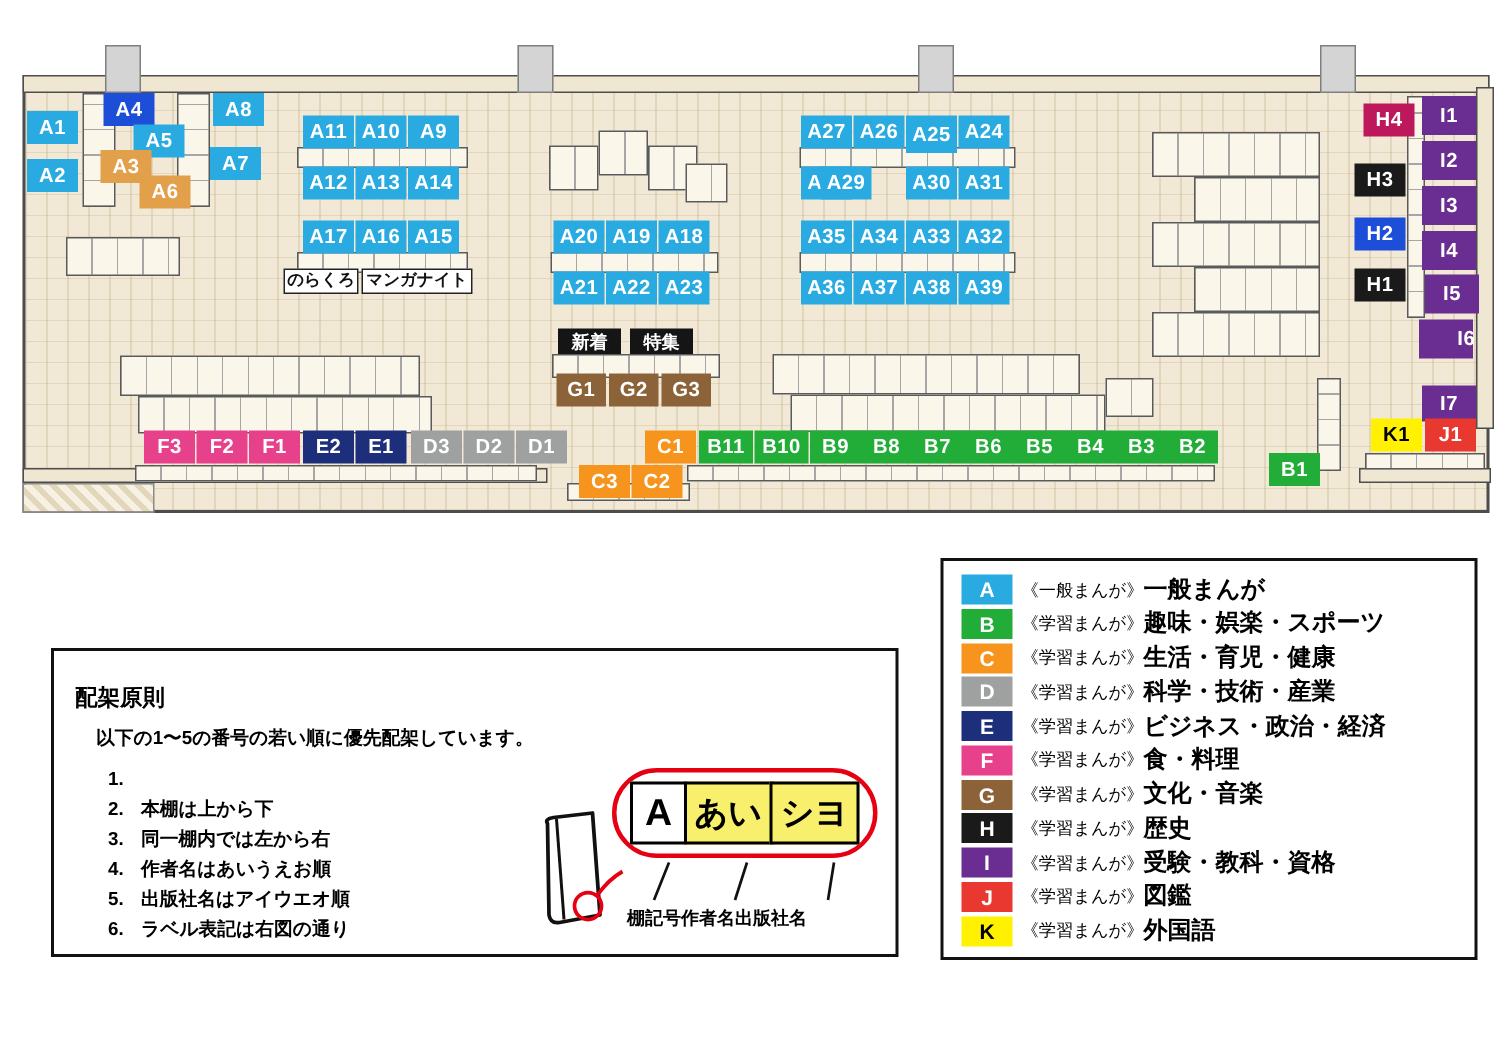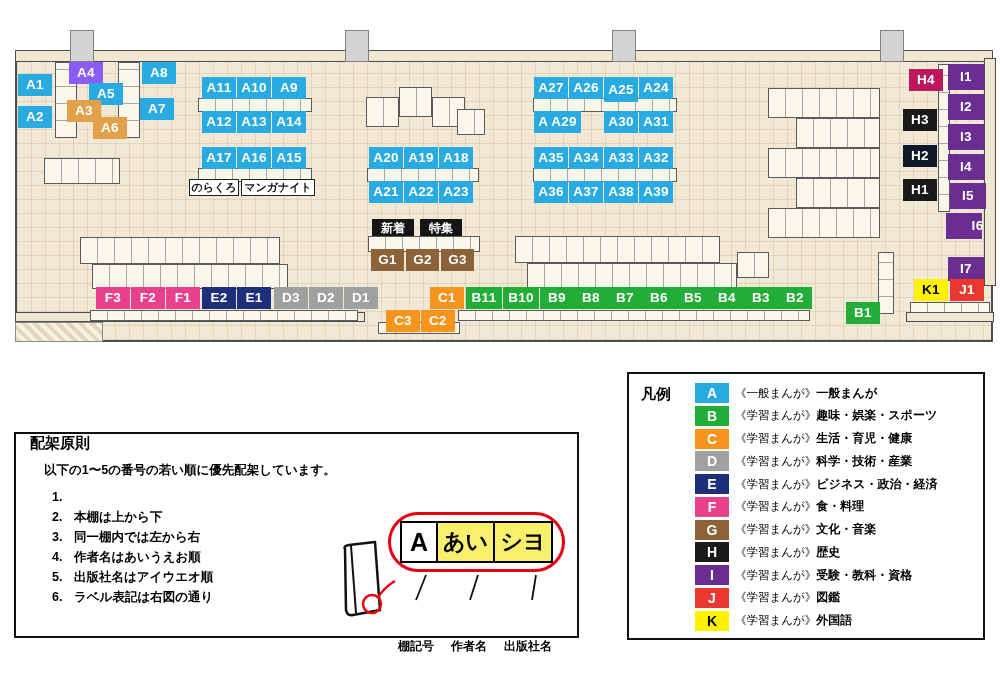--- a/index.html
+++ b/index.html
@@ -27,41 +27,41 @@
 
   
   #legend{position:absolute;left:627px;top:372px;width:358px;height:268px;background:#fff;
     border:2px solid #111;display:flex;padding:8px 8px 6px 12px;}
   #legend-title{font-size:15px;font-weight:bold;width:54px;padding-top:3px;}
   #legend-rows{display:flex;flex-direction:column;justify-content:space-between;flex:1;}
   .lrow{display:flex;align-items:center;height:22.4px;}
   .lsw{width:34px;height:20px;display:inline-flex;align-items:center;justify-content:center;
     color:#fff;font-weight:bold;font-size:14px;margin-right:6px;flex:none;line-height:1;}
   .lser{font-size:11.5px;white-space:nowrap;}
-  .llab{font-size:12px;font-weight:bold;white-space:nowrap;}
+  .llab{font-size:16px;font-weight:bold;white-space:nowrap;}
 
   
-  #principles{position:absolute;left:14px;top:432px;width:565px;height:206px;background:#fff;
-    border:2px solid #111;padding:0 14px;}
+  #principles{position:absolute;left:34px;top:432px;width:565px;height:206px;background:#fff;
+    border:2px solid #111;padding:22px 14px;}
   #p-title{font-size:15px;font-weight:bold;margin-bottom:9px;}
   #p-intro{font-size:12.5px;font-weight:bold;margin-left:14px;margin-bottom:8px;}
   .rule{display:flex;font-size:12.5px;font-weight:bold;line-height:1.6;margin-left:22px;}
   .rnum{width:22px;flex:none;}
   .rnote{font-size:12.5px;font-weight:bold;line-height:1.5;margin-left:58px;}
 
   #ex-strip-wrap{position:absolute;left:372px;top:78px;border:3px solid #e60012;border-radius:30px;
     padding:6px 9px;display:inline-flex;background:#fff;}
   #ex-strip{display:flex;}
   .excell{display:inline-flex;align-items:center;justify-content:center;border:2.5px solid #000;
     height:42px;font-weight:bold;line-height:1;}
   .excell + .excell{margin-left:-2.5px;}
   .excell-0{width:38px;font-size:25px;}
   .excell-1,.excell-2{width:60px;font-size:22px;}
   #ex-lines{position:absolute;left:394px;top:140px;}
-  #ex-captions{position:absolute;left:382px;top:170px;display:flex;gap:17px;margin-top:34px;}
+  #ex-captions{position:absolute;left:382px;top:170px;display:flex;}
   .excap{font-size:12px;font-weight:bold;white-space:nowrap;}
   #book{position:absolute;left:312px;top:104px;}
 </style>
 </head>
 <body>
 
 <div id="canvas">
 
   <div id="map">
     <div id="floor"></div>
@@ -98,21 +98,21 @@
       <div class="shelf shelf-v" style="left: 55px; top: 62px; width: 22px; height: 76px;"></div>
       <div class="shelf shelf-v" style="left: 118px; top: 62px; width: 22px; height: 76px;"></div>
       <div class="shelf shelf-v" style="left: 938px; top: 64px; width: 12px; height: 148px;"></div>
       <div class="shelf shelf-v" style="left: 878px; top: 252px; width: 16px; height: 62px;"></div>
       <div class="pillar" style="left: 70px; top: 30px; width: 24px; height: 32px;"></div>
       <div class="pillar" style="left: 345px; top: 30px; width: 24px; height: 32px;"></div>
       <div class="pillar" style="left: 612px; top: 30px; width: 24px; height: 32px;"></div>
       <div class="pillar" style="left: 880px; top: 30px; width: 24px; height: 32px;"></div>
       <div class="mlabel" style="left: 18px; top: 74px; width: 34px; height: 22px; background: rgb(41, 171, 226);">A1</div>
       <div class="mlabel" style="left: 18px; top: 106px; width: 34px; height: 22px; background: rgb(41, 171, 226);">A2</div>
-      <div class="mlabel" style="left: 69px; top: 62px; width: 34px; height: 22px; background: #8b5cf6;">A4</div>
+      <div class="mlabel" style="left: 69px; top: 62px; width: 34px; height: 22px; background: #1d4ed8;">A4</div>
       <div class="mlabel" style="left: 89px; top: 83px; width: 34px; height: 22px; background: rgb(41, 171, 226);">A5</div>
       <div class="mlabel" style="left: 67px; top: 100px; width: 34px; height: 22px; background: rgb(226, 160, 75);">A3</div>
       <div class="mlabel" style="left: 93px; top: 117px; width: 34px; height: 22px; background: rgb(226, 160, 75);">A6</div>
       <div class="mlabel" style="left: 142px; top: 62px; width: 34px; height: 22px; background: rgb(41, 171, 226);">A8</div>
       <div class="mlabel" style="left: 140px; top: 98px; width: 34px; height: 22px; background: rgb(41, 171, 226);">A7</div>
       <div class="mlabel" style="left: 202px; top: 77px; width: 34px; height: 22px; background: rgb(41, 171, 226);">A11</div>
       <div class="mlabel" style="left: 237px; top: 77px; width: 34px; height: 22px; background: rgb(41, 171, 226);">A10</div>
       <div class="mlabel" style="left: 272px; top: 77px; width: 34px; height: 22px; background: rgb(41, 171, 226);">A9</div>
       <div class="mlabel" style="left: 202px; top: 111px; width: 34px; height: 22px; background: rgb(41, 171, 226);">A12</div>
       <div class="mlabel" style="left: 237px; top: 111px; width: 34px; height: 22px; background: rgb(41, 171, 226);">A13</div>
@@ -162,39 +162,38 @@
       <div class="mlabel" style="left: 642px; top: 287px; width: 34px; height: 22px; background: rgb(34, 172, 56);">B6</div>
       <div class="mlabel" style="left: 676px; top: 287px; width: 34px; height: 22px; background: rgb(34, 172, 56);">B5</div>
       <div class="mlabel" style="left: 710px; top: 287px; width: 34px; height: 22px; background: rgb(34, 172, 56);">B4</div>
       <div class="mlabel" style="left: 744px; top: 287px; width: 34px; height: 22px; background: rgb(34, 172, 56);">B3</div>
       <div class="mlabel" style="left: 778px; top: 287px; width: 34px; height: 22px; background: rgb(34, 172, 56);">B2</div>
       <div class="mlabel" style="left: 386px; top: 310px; width: 34px; height: 22px; background: rgb(247, 148, 29);">C3</div>
       <div class="mlabel" style="left: 421px; top: 310px; width: 34px; height: 22px; background: rgb(247, 148, 29);">C2</div>
       <div class="mlabel" style="left: 846px; top: 302px; width: 34px; height: 22px; background: rgb(34, 172, 56);">B1</div>
       <div class="mlabel" style="left: 909px; top: 69px; width: 34px; height: 22px; background: #be185d;">H4</div>
       <div class="mlabel" style="left: 903px; top: 109px; width: 34px; height: 22px; background: rgb(26, 26, 26);">H3</div>
-      <div class="mlabel" style="left: 903px; top: 145px; width: 34px; height: 22px; background: #0f172a;">H2</div>
+      <div class="mlabel" style="left: 903px; top: 145px; width: 34px; height: 22px; background: #1d4ed8;">H2</div>
       <div class="mlabel" style="left: 903px; top: 179px; width: 34px; height: 22px; background: rgb(26, 26, 26);">H1</div>
       <div class="mlabel" style="left: 948px; top: 64px; width: 36px; height: 26px; background: rgb(106, 45, 145);">I1</div>
       <div class="mlabel" style="left: 948px; top: 94px; width: 36px; height: 26px; background: rgb(106, 45, 145);">I2</div>
       <div class="mlabel" style="left: 948px; top: 124px; width: 36px; height: 26px; background: rgb(106, 45, 145);">I3</div>
       <div class="mlabel" style="left: 948px; top: 154px; width: 36px; height: 26px; background: rgb(106, 45, 145);">I4</div>
       <div class="mlabel" style="left: 950px; top: 183px; width: 36px; height: 26px; background: rgb(106, 45, 145);">I5</div>
       <div class="mlabel" style="left: 946px; top: 213px; width: 36px; height: 26px; background: rgb(106, 45, 145); padding-left: 27px;">I6</div>
       <div class="mlabel" style="left: 948px; top: 257px; width: 36px; height: 24px; background: rgb(106, 45, 145);">I7</div>
       <div class="mlabel" style="left: 914px; top: 279px; width: 34px; height: 22px; background: rgb(255, 241, 0); color: rgb(0, 0, 0);">K1</div>
       <div class="mlabel" style="left: 950px; top: 279px; width: 34px; height: 22px; background: rgb(232, 56, 47);">J1</div>
       <div class="tlabel tlabel-white" style="left: 189px; top: 179px; width: 50px; height: 17px;">のらくろ</div>
       <div class="tlabel tlabel-white" style="left: 241px; top: 179px; width: 74px; height: 17px;">マンガナイト</div>
       <div class="tlabel tlabel-black" style="left: 372px; top: 219px; width: 42px; height: 17px;">新着</div>
       <div class="tlabel tlabel-black" style="left: 420px; top: 219px; width: 42px; height: 17px;">特集</div>
     </div>
 
   <div id="legend">
-    <div id="legend-title">凡例</div>
     <div id="legend-rows">
         <div class="lrow">
           <span class="lsw" style="background: rgb(41, 171, 226);">A</span>
           <span class="lser">《一般まんが》</span>
           <span class="llab">一般まんが</span>
         </div>
         <div class="lrow">
           <span class="lsw" style="background: rgb(34, 172, 56);">B</span>
           <span class="lser">《学習まんが》</span>
           <span class="llab">趣味・娯楽・スポーツ</span>

